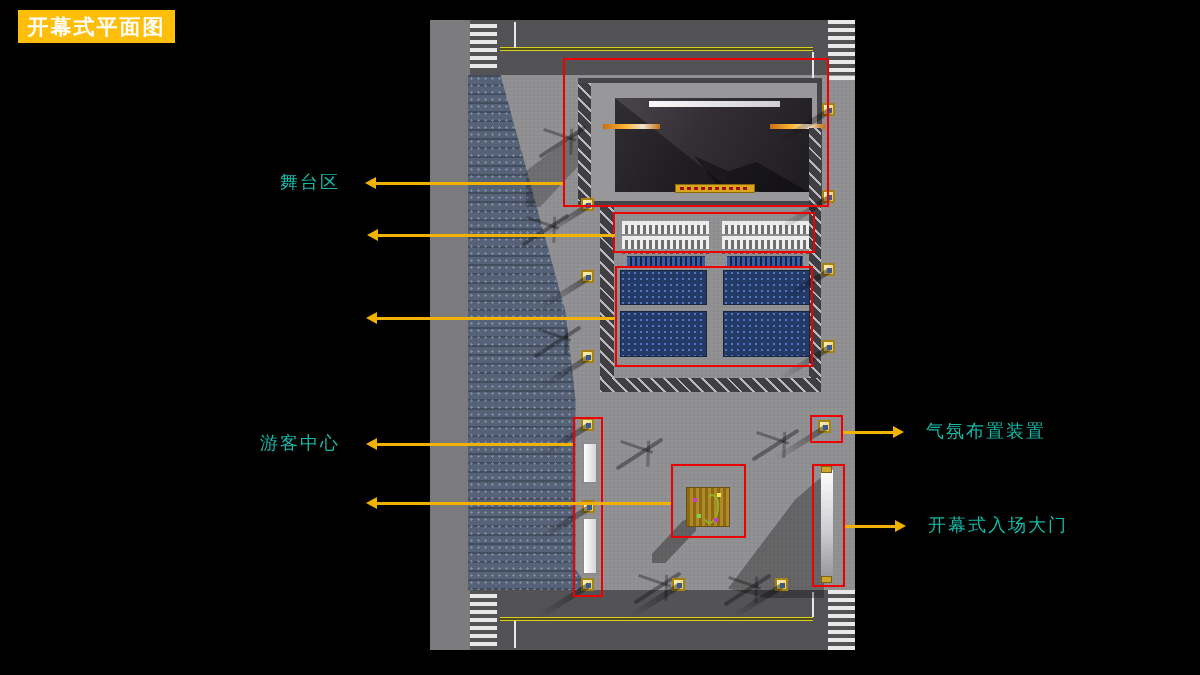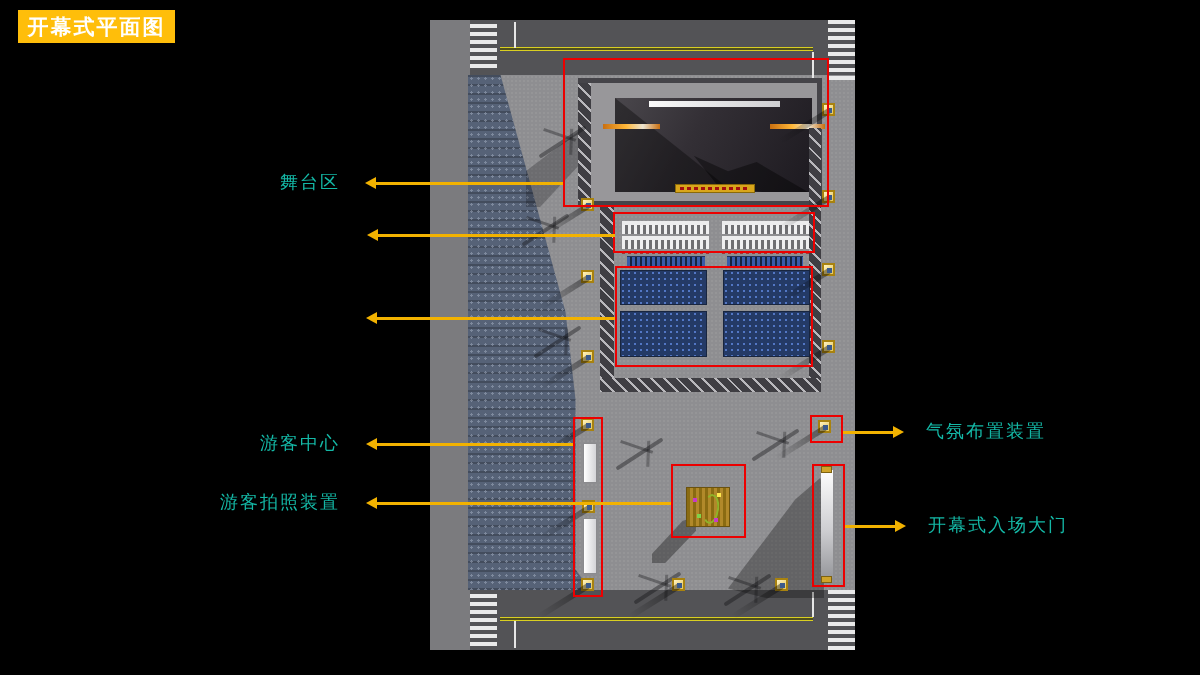--- a/index.html
+++ b/index.html
@@ -232,21 +232,20 @@
     <div class="rbox" style="left:183px;top:192px;width:202px;height:41px"></div>
     <div class="rbox" style="left:185px;top:246px;width:198px;height:101px"></div>
     <div class="rbox" style="left:143px;top:397px;width:30px;height:180px"></div>
     <div class="rbox" style="left:380px;top:395px;width:33px;height:28px"></div>
     <div class="rbox" style="left:382px;top:444px;width:33px;height:123px"></div>
     <div class="rbox" style="left:241px;top:444px;width:75px;height:74px"></div>
   </div>
 
   <div class="lbl r" style="left:160px;width:180px;top:170px">舞台区</div>
   <div class="lbl r" style="left:130px;width:210px;top:431px">游客中心</div>
-  <div class="lbl r" style="left:120px;width:220px;top:490px">游客拍照装置</div>
 
   <div class="lbl" style="left:926px;top:419px">气氛布置装置</div>
   <div class="lbl" style="left:928px;top:513px">开幕式入场大门</div>
 
   <div class="aline" style="left:376px;top:182px;width:187px"></div>
   <div class="ahead-l" style="left:365px;top:177px"></div>
   <div class="aline" style="left:378px;top:234px;width:237px"></div>
   <div class="ahead-l" style="left:367px;top:229px"></div>
   <div class="aline" style="left:377px;top:317px;width:238px"></div>
   <div class="ahead-l" style="left:366px;top:312px"></div>

